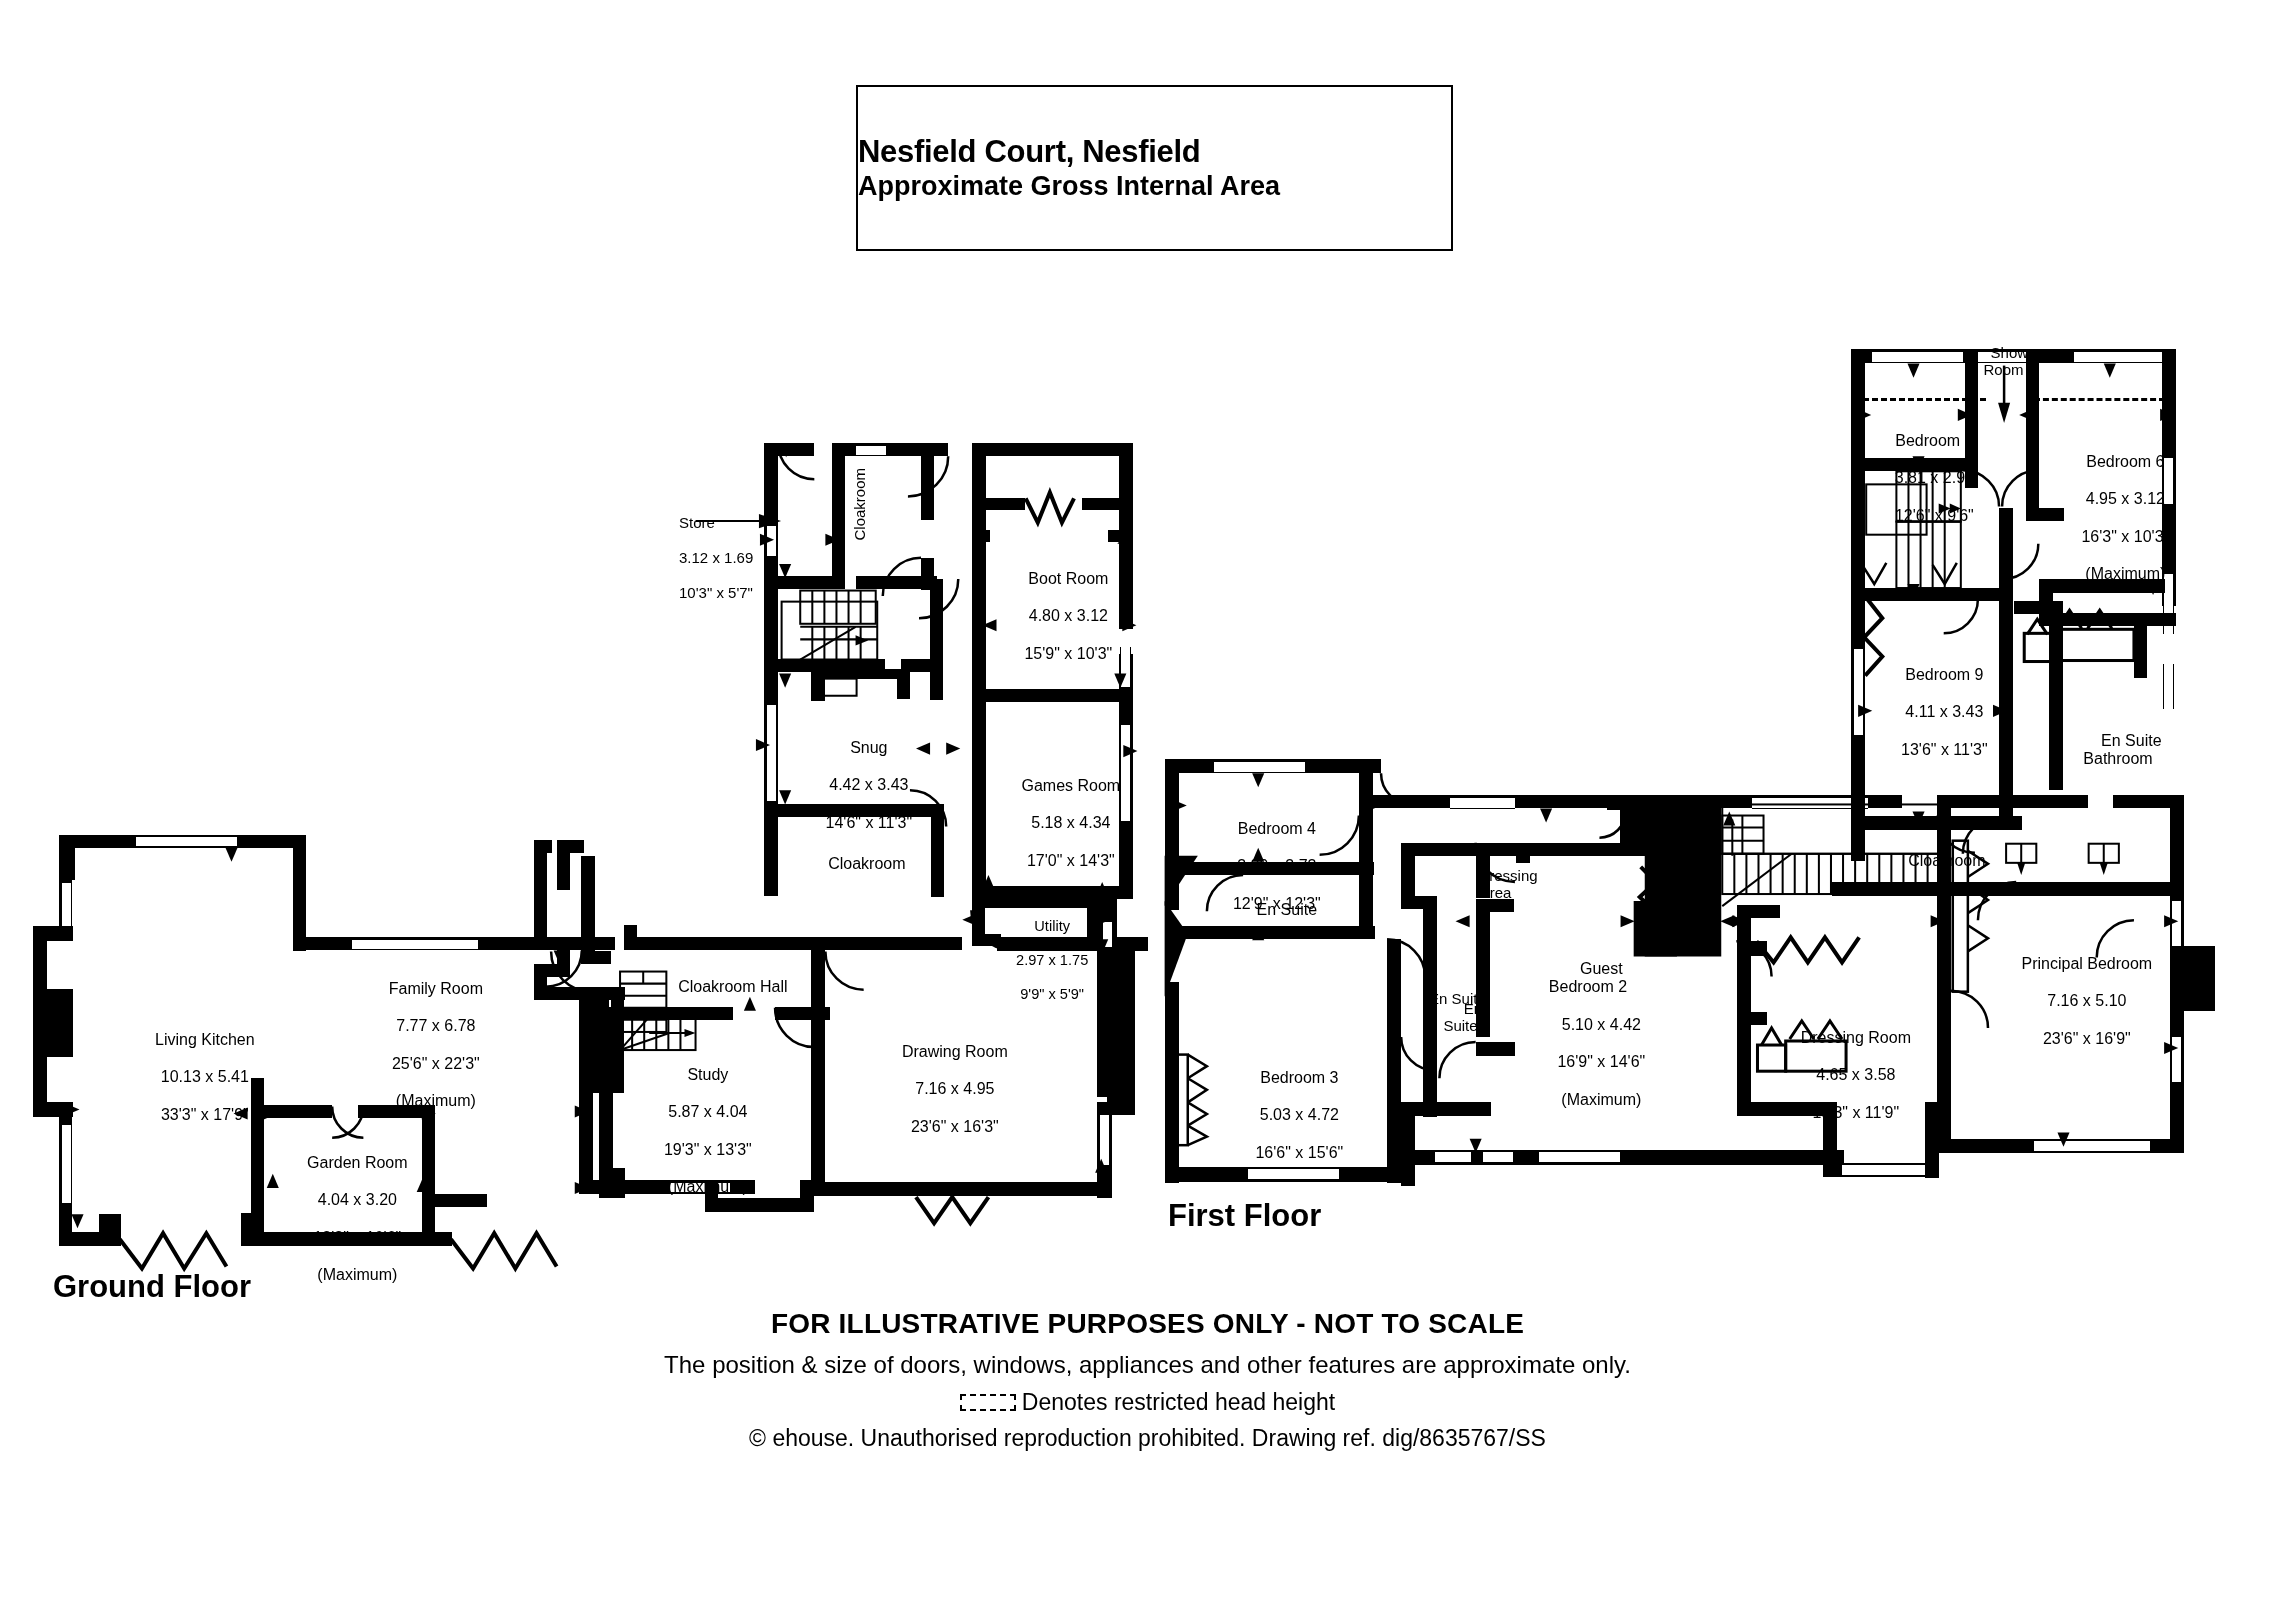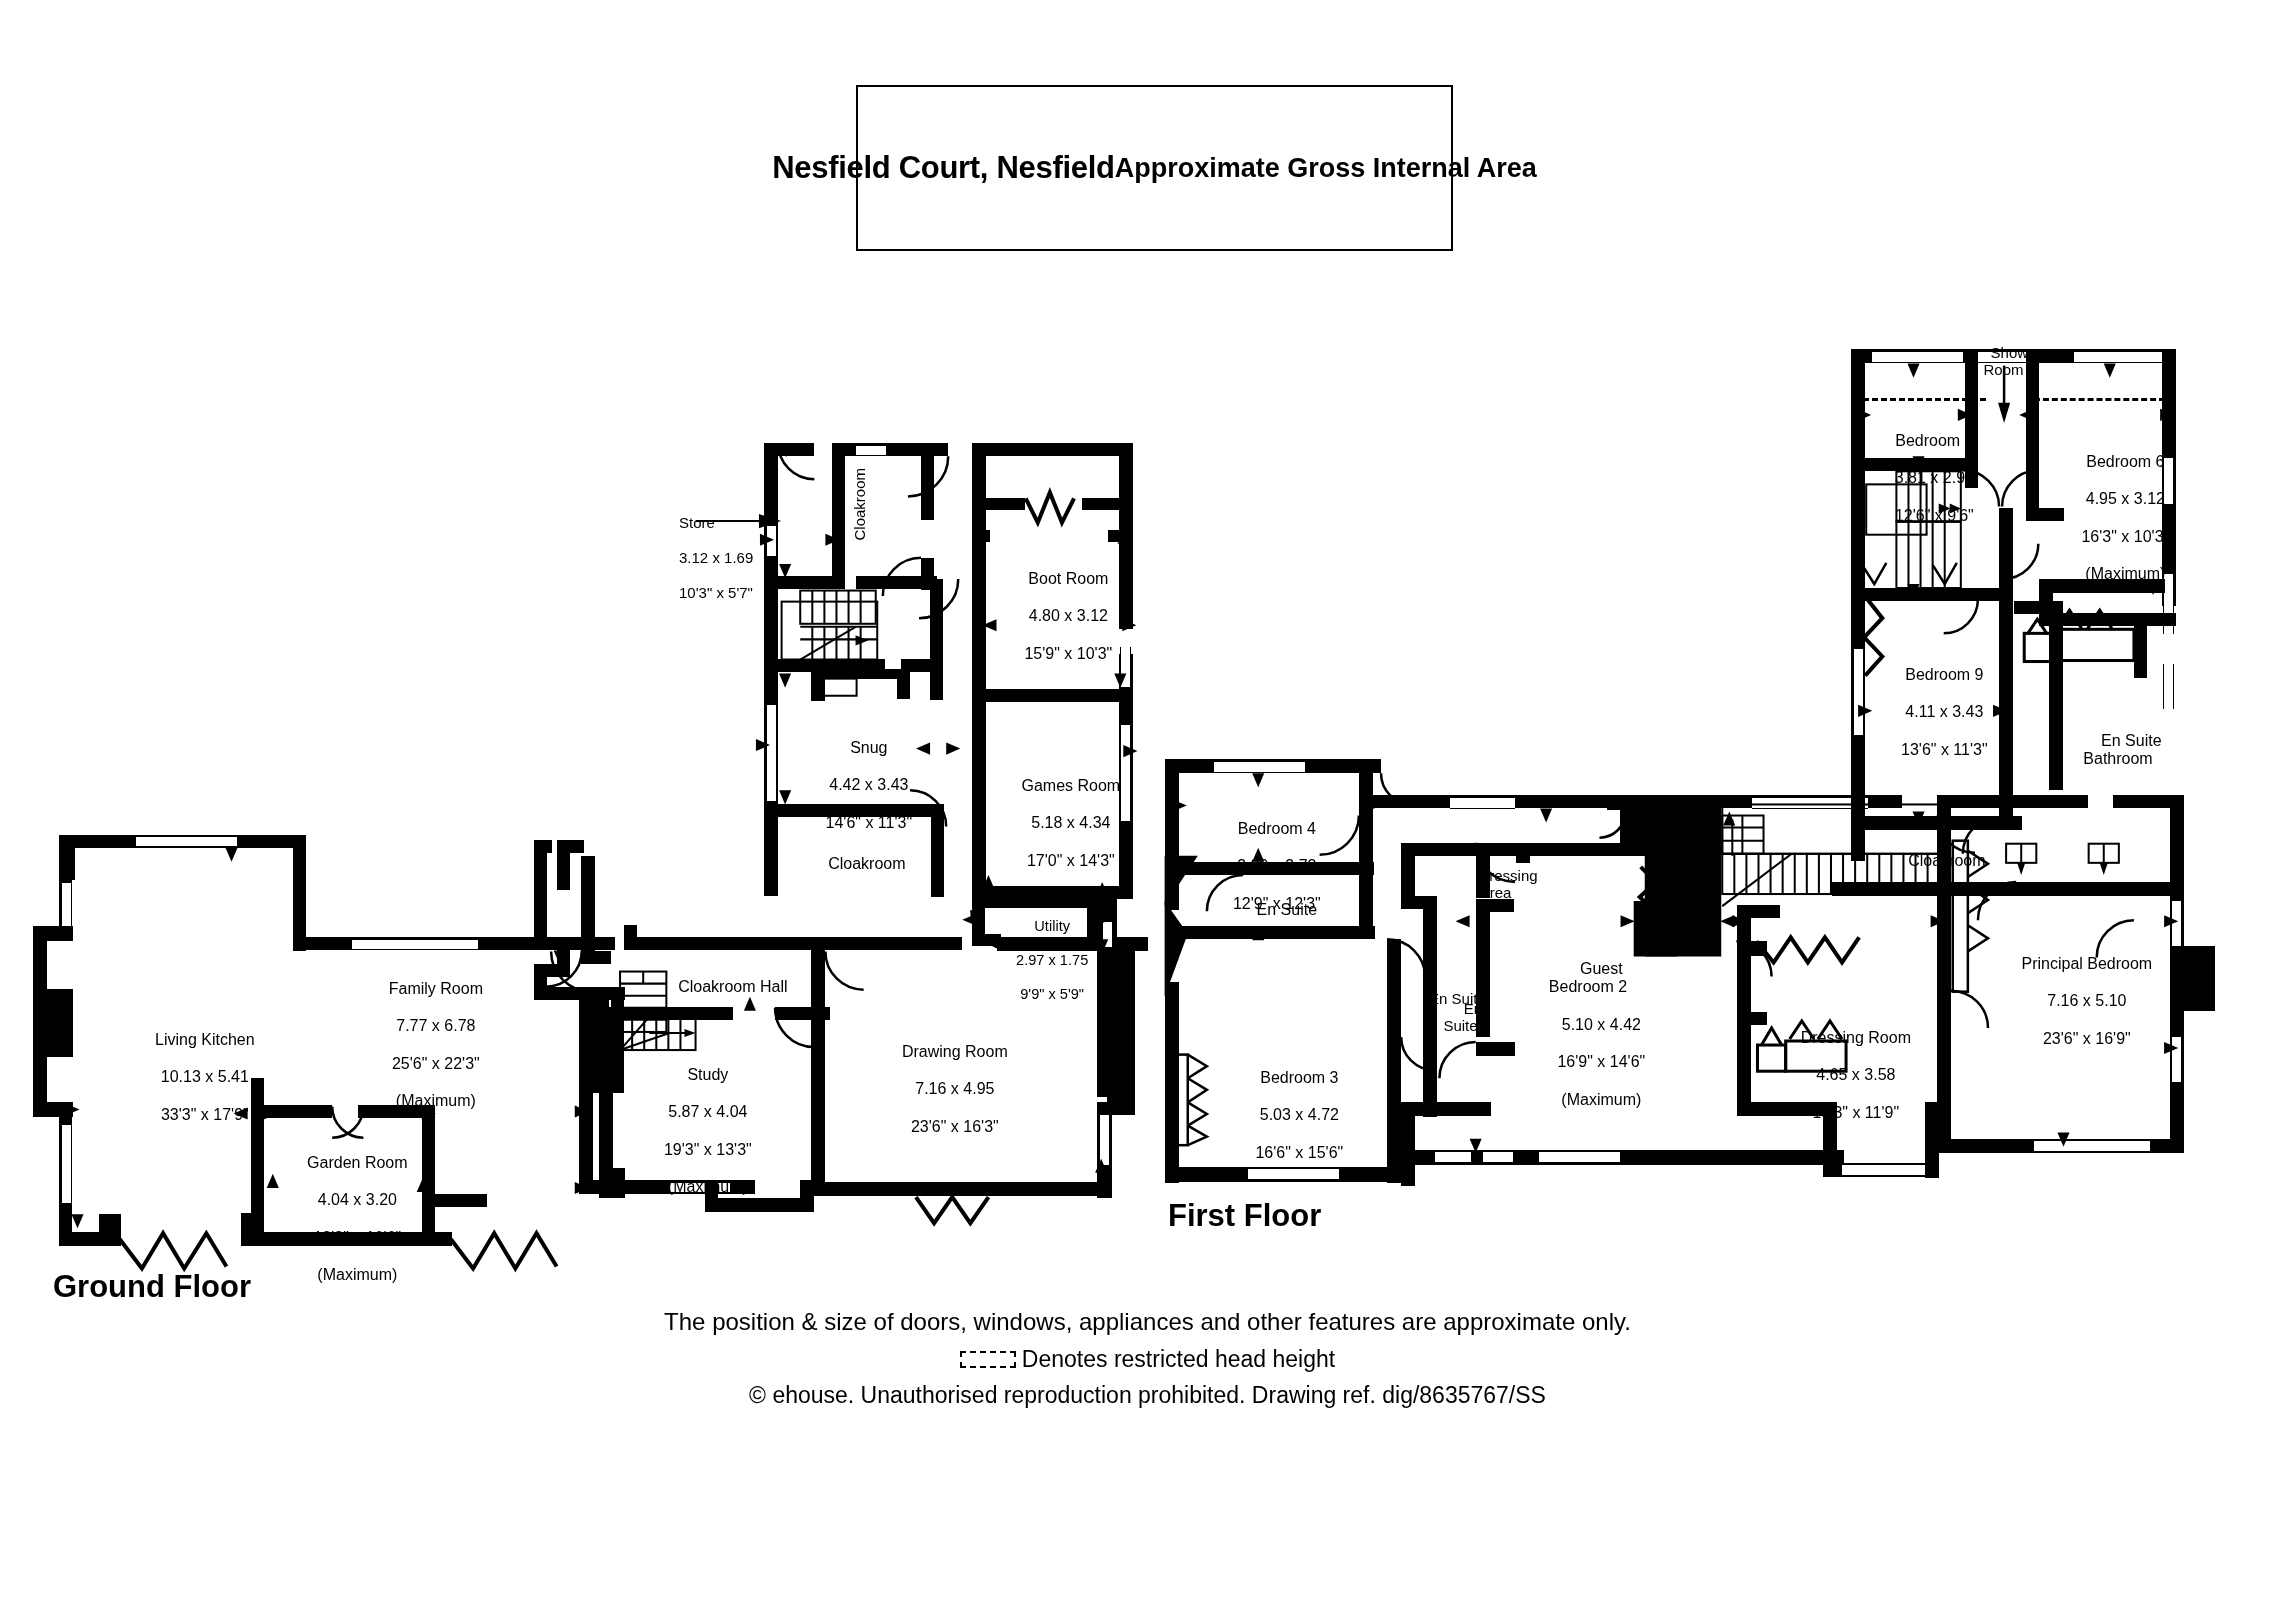--- a/index.html
+++ b/index.html
@@ -7,21 +7,21 @@
   body{
     width:2295px;height:1622px;position:relative;overflow:hidden;
     font-family:"Liberation Sans", sans-serif;color:#000;
   }
   #stage{position:absolute;left:0;top:0;width:2295px;height:1622px;}
 
   
   .titlebox{
     position:absolute;left:856px;top:85px;width:597px;height:166px;
     border:2.5px solid #000;background:#fff;box-sizing:border-box;
-    display:flex;align-items:center;justify-content:center;
+    display:flex;flex-direction:column;align-items:flex-start;justify-content:center;
   }
   .titlebox div{font-weight:bold;line-height:1.22;white-space:nowrap;text-align:center;}
   .t1{font-size:31px;letter-spacing:-0.3px;}
   .t2{font-size:27px;}
   .t3{font-size:27px;}
 
   
   .floorcap{position:absolute;font-size:31px;font-weight:bold;white-space:nowrap;}
 
   
@@ -711,20 +711,21 @@
       <polygon points="3800,906 3824,906 3812,934"></polygon>
       <polygon points="3790,1160 3814,1160 3802,1188"></polygon>
       <polygon points="3692,1400 3720,1412 3692,1424"></polygon>
       <polygon points="3960,1400 3988,1412 3960,1424"></polygon>
       <polygon points="3800,1612 3824,1612 3812,1640"></polygon>
       <polygon points="4266,1154 4290,1154 4278,1182"></polygon>
     </g>
   </svg>
 
   <div class="footer">
+    <div class="f-head">FOR ILLUSTRATIVE PURPOSES ONLY - NOT TO SCALE</div>
     <div class="f-sub">The position &amp; size of doors, windows, appliances and other features are approximate only.</div>
     <div class="f-leg">
       <span class="dashbox"></span>
       <span>Denotes restricted head height</span>
     </div>
     <div class="f-copy">© ehouse. Unauthorised reproduction prohibited. Drawing ref. dig/8635767/SS</div>
   </div>
 
 </div>
 

